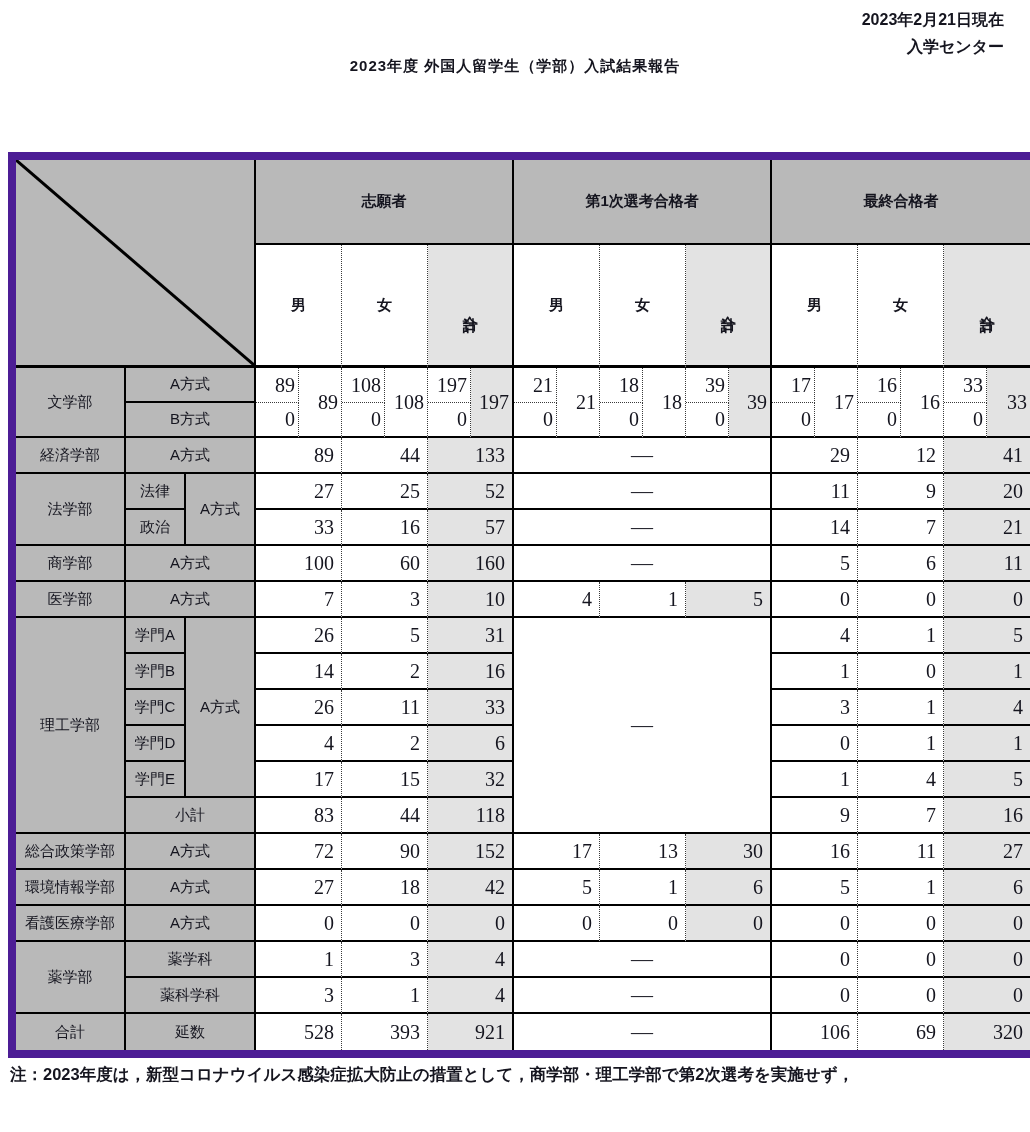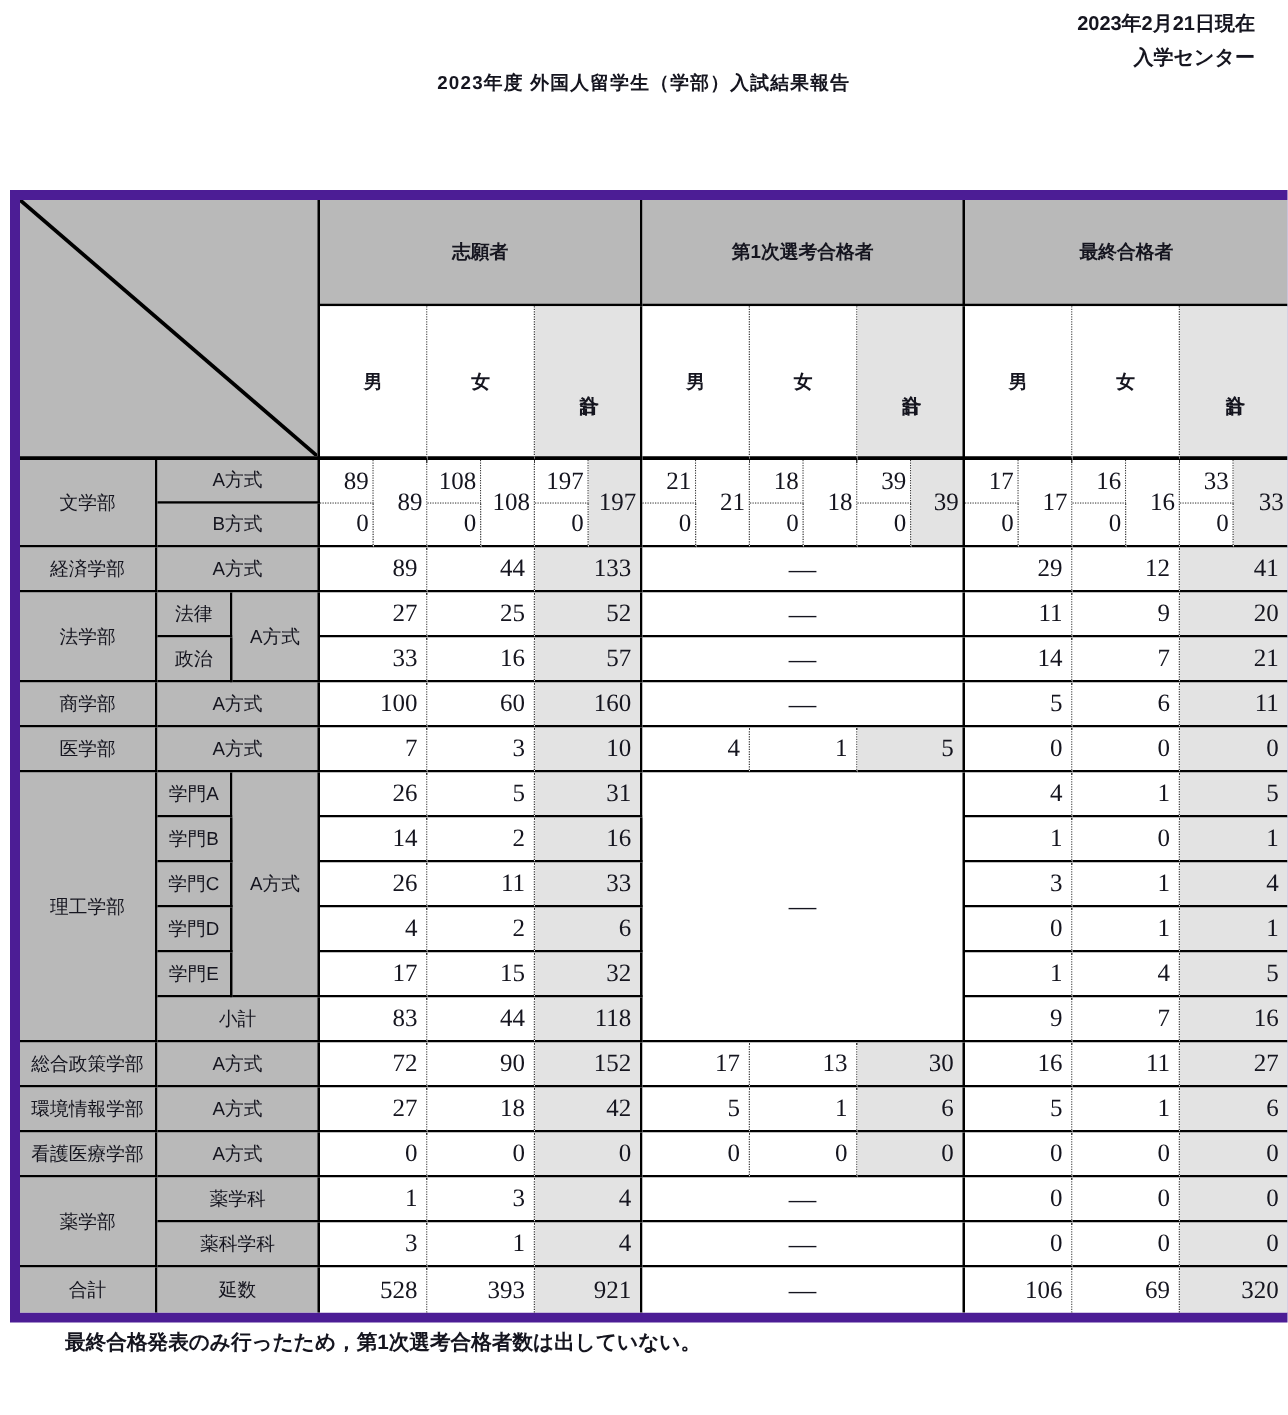--- a/index.html
+++ b/index.html
@@ -354,14 +354,14 @@
     <td class="num tot bbe" colspan="2">921</td>
     <td class="dash bbe" colspan="6">—</td>
     <td class="num brdot bbe" colspan="2">106</td>
     <td class="num brdot bbe" colspan="2">69</td>
     <td class="num tot bre bbe" colspan="2">320</td>
   </tr>
 </tbody>
   </table>
 
 <div class="note">
-  <div class="l2">最終合格発表のみ行ったため，第1次選考合格者数は出していない。</div>
+  <div class="l1">注：2023年度は，新型コロナウイルス感染症拡大防止の措置として，商学部・理工学部で第2次選考を実施せず，</div>
 </div>
 
 </body></html>

